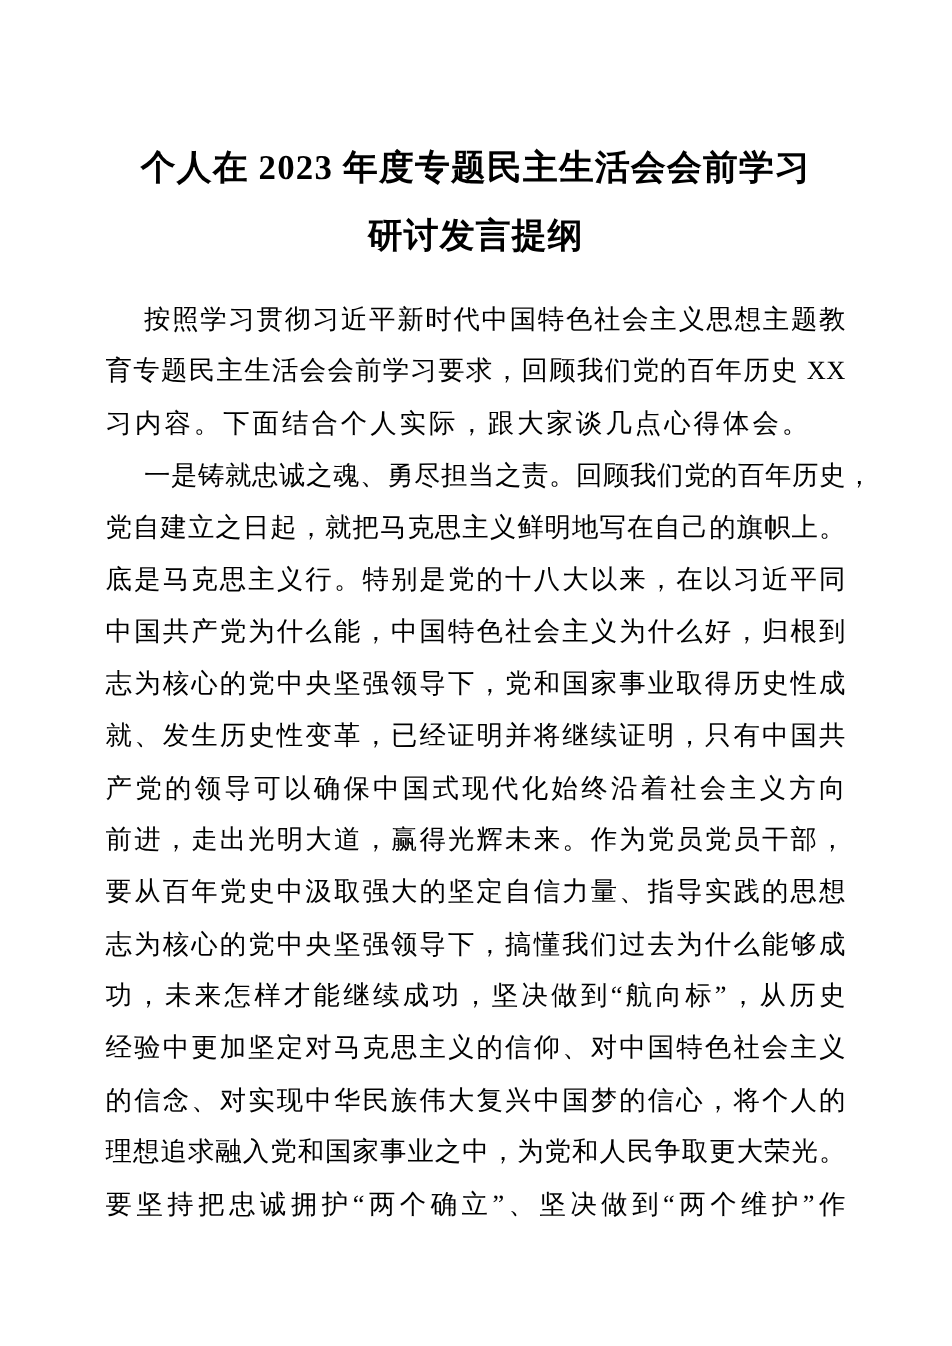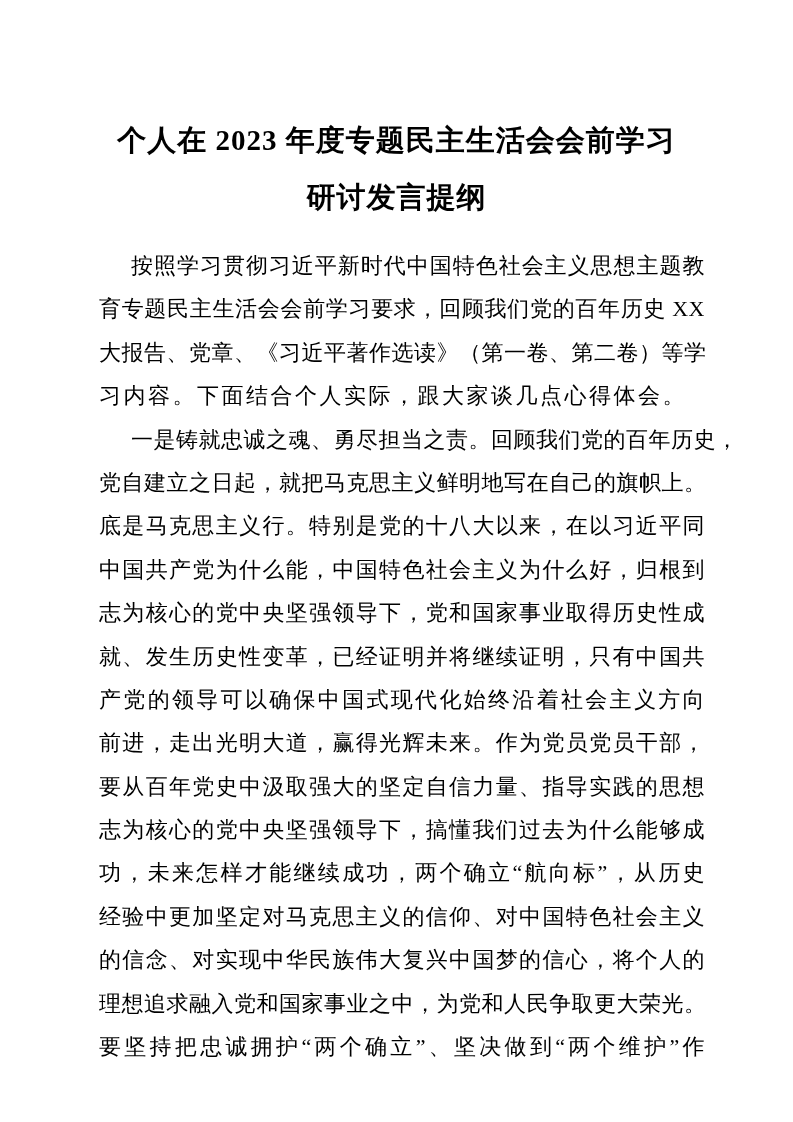--- a/index.html
+++ b/index.html
@@ -28,21 +28,20 @@
     line-height: 57px;
     font-weight: 700;
     letter-spacing: 1px;
     font-family: "Liberation Serif", serif;
   }
   .body-block {
     position: absolute;
     top: 244px;
     left: 88px;
     right: 88px;
-    margin-left: 11px;
   }
   .text-line {
     font-size: 22px;
     height: 43.4px;
     line-height: 43.4px;
     text-align: justify;
     text-align-last: justify;
     letter-spacing: 0.5px;
     white-space: nowrap;
     font-family: "Liberation Serif", serif;
@@ -61,34 +60,33 @@
 
 <div class="page">
   <div class="title-block">
     <div class="title-line">个人在 2023 年度专题民主生活会会前学习</div>
     <div class="title-line">研讨发言提纲</div>
   </div>
   <div class="body-block">
       <div>
         <div class="text-line indent">按照学习贯彻习近平新时代中国特色社会主义思想主题教</div>
         <div class="text-line">育专题民主生活会会前学习要求，回顾我们党的百年历史 XX</div>
-        <div class="text-line">大报告、党章、《习近平著作选读》（第一卷、第二卷）等学</div>
         <div class="text-line plain">习内容。下面结合个人实际，跟大家谈几点心得体会。</div>
       </div>
       <div>
         <div class="text-line indent">一是铸就忠诚之魂、勇尽担当之责。回顾我们党的百年历史，</div>
         <div class="text-line">党自建立之日起，就把马克思主义鲜明地写在自己的旗帜上。</div>
         <div class="text-line">底是马克思主义行。特别是党的十八大以来，在以习近平同</div>
         <div class="text-line">中国共产党为什么能，中国特色社会主义为什么好，归根到</div>
         <div class="text-line">志为核心的党中央坚强领导下，党和国家事业取得历史性成</div>
         <div class="text-line">就、发生历史性变革，已经证明并将继续证明，只有中国共</div>
         <div class="text-line">产党的领导可以确保中国式现代化始终沿着社会主义方向</div>
         <div class="text-line">前进，走出光明大道，赢得光辉未来。作为党员党员干部，</div>
         <div class="text-line">要从百年党史中汲取强大的坚定自信力量、指导实践的思想</div>
         <div class="text-line">志为核心的党中央坚强领导下，搞懂我们过去为什么能够成</div>
-        <div class="text-line">功，未来怎样才能继续成功，两个确立“航向标”，从历史</div>
+        <div class="text-line">功，未来怎样才能继续成功，坚决做到“航向标”，从历史</div>
         <div class="text-line">经验中更加坚定对马克思主义的信仰、对中国特色社会主义</div>
         <div class="text-line">的信念、对实现中华民族伟大复兴中国梦的信心，将个人的</div>
         <div class="text-line">理想追求融入党和国家事业之中，为党和人民争取更大荣光。</div>
         <div class="text-line">要坚持把忠诚拥护“两个确立”、坚决做到“两个维护”作</div>
       </div>
     </div>
 </div>
 
 </body></html>

